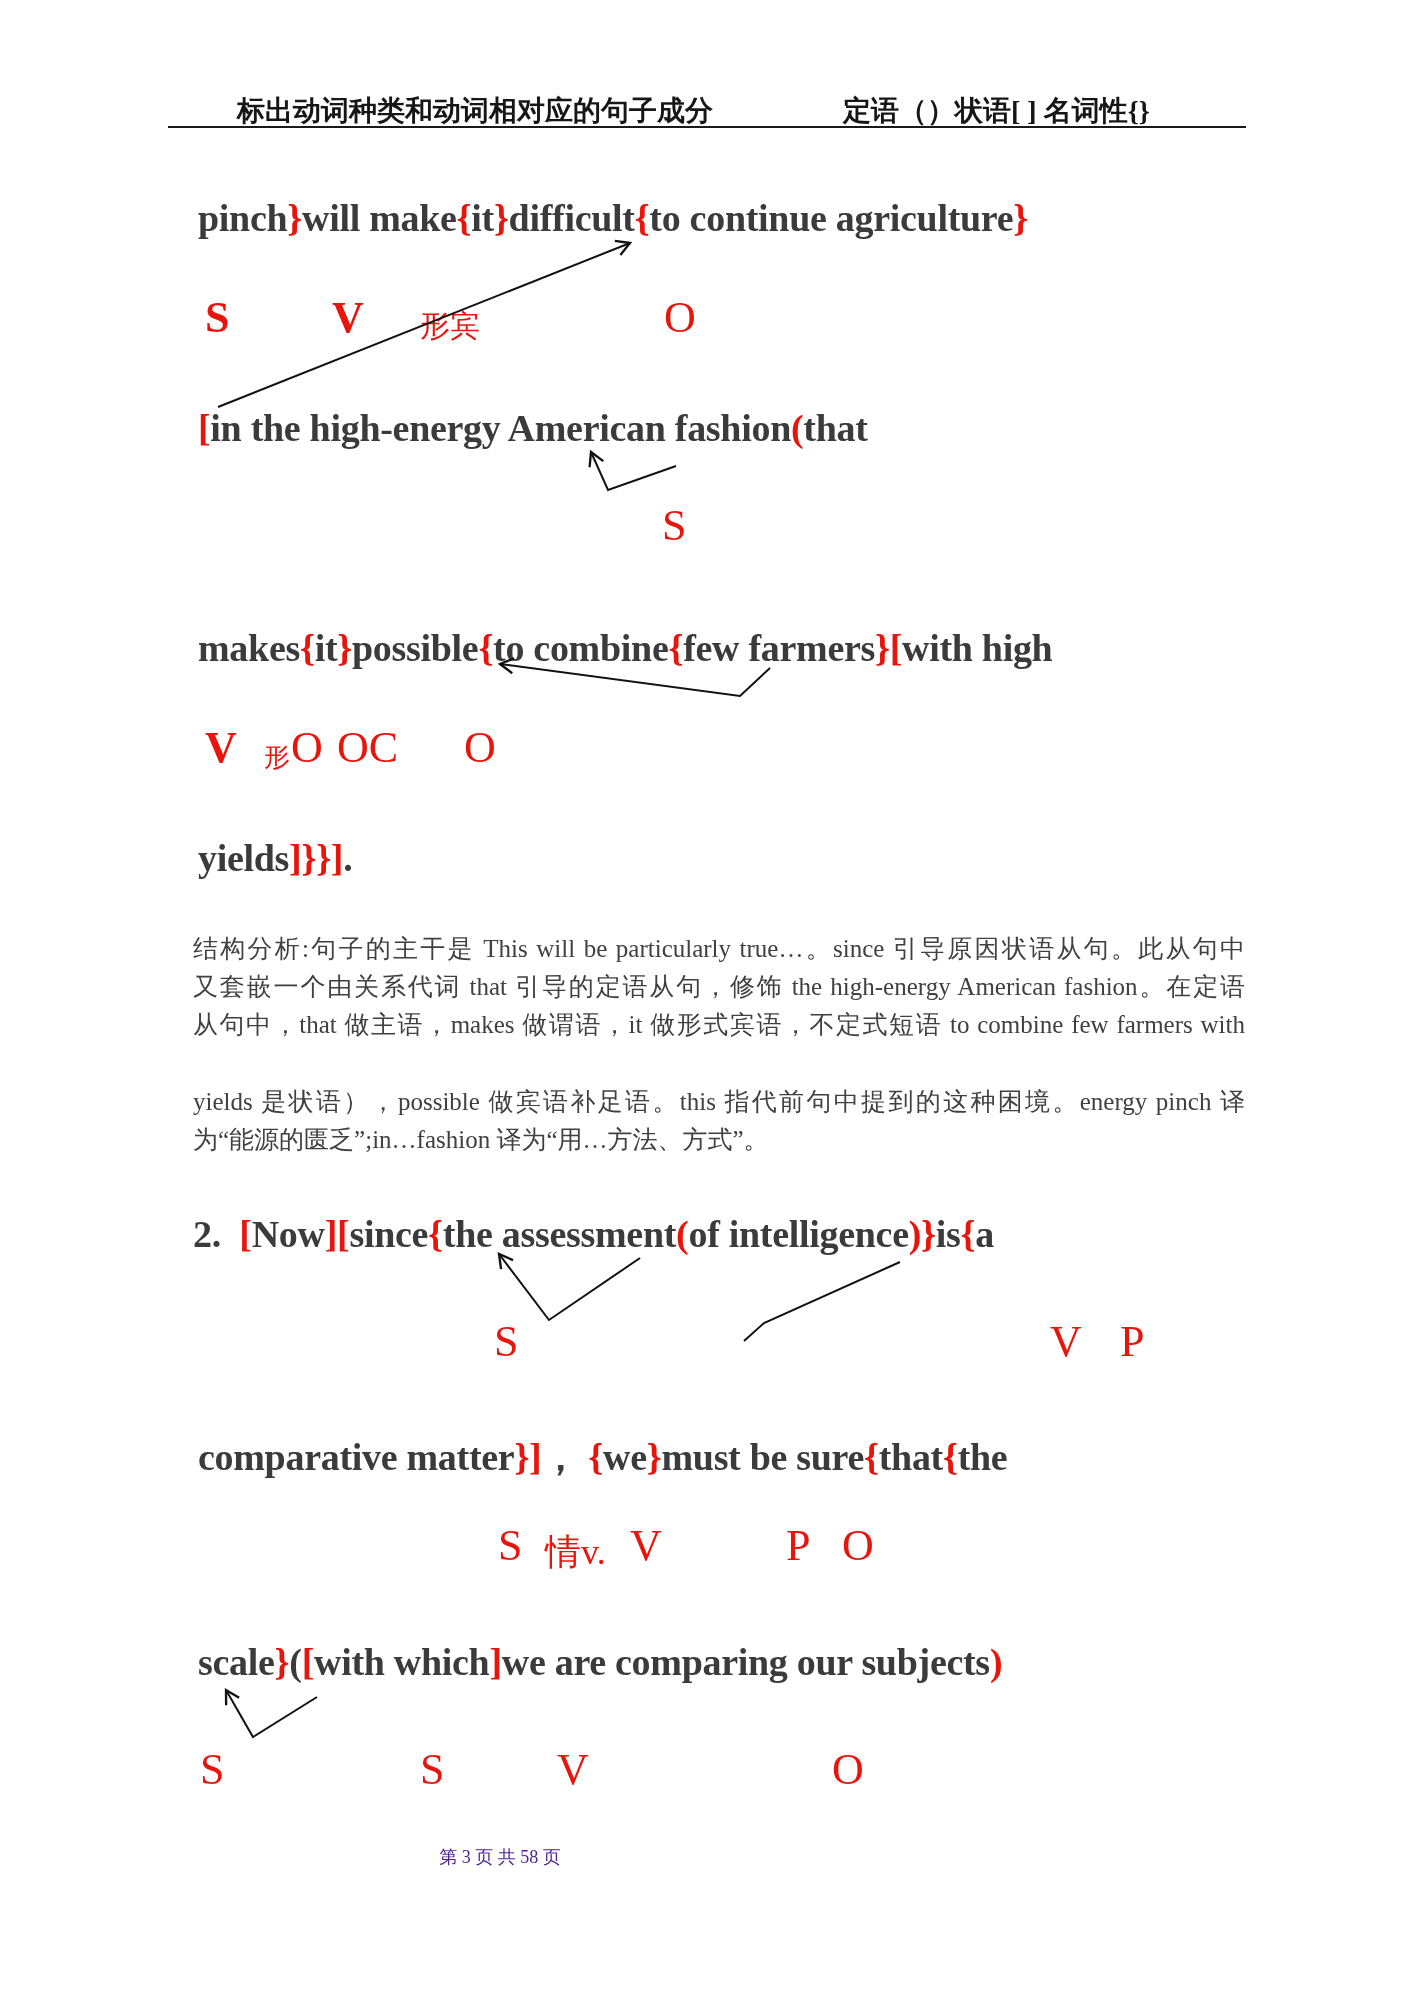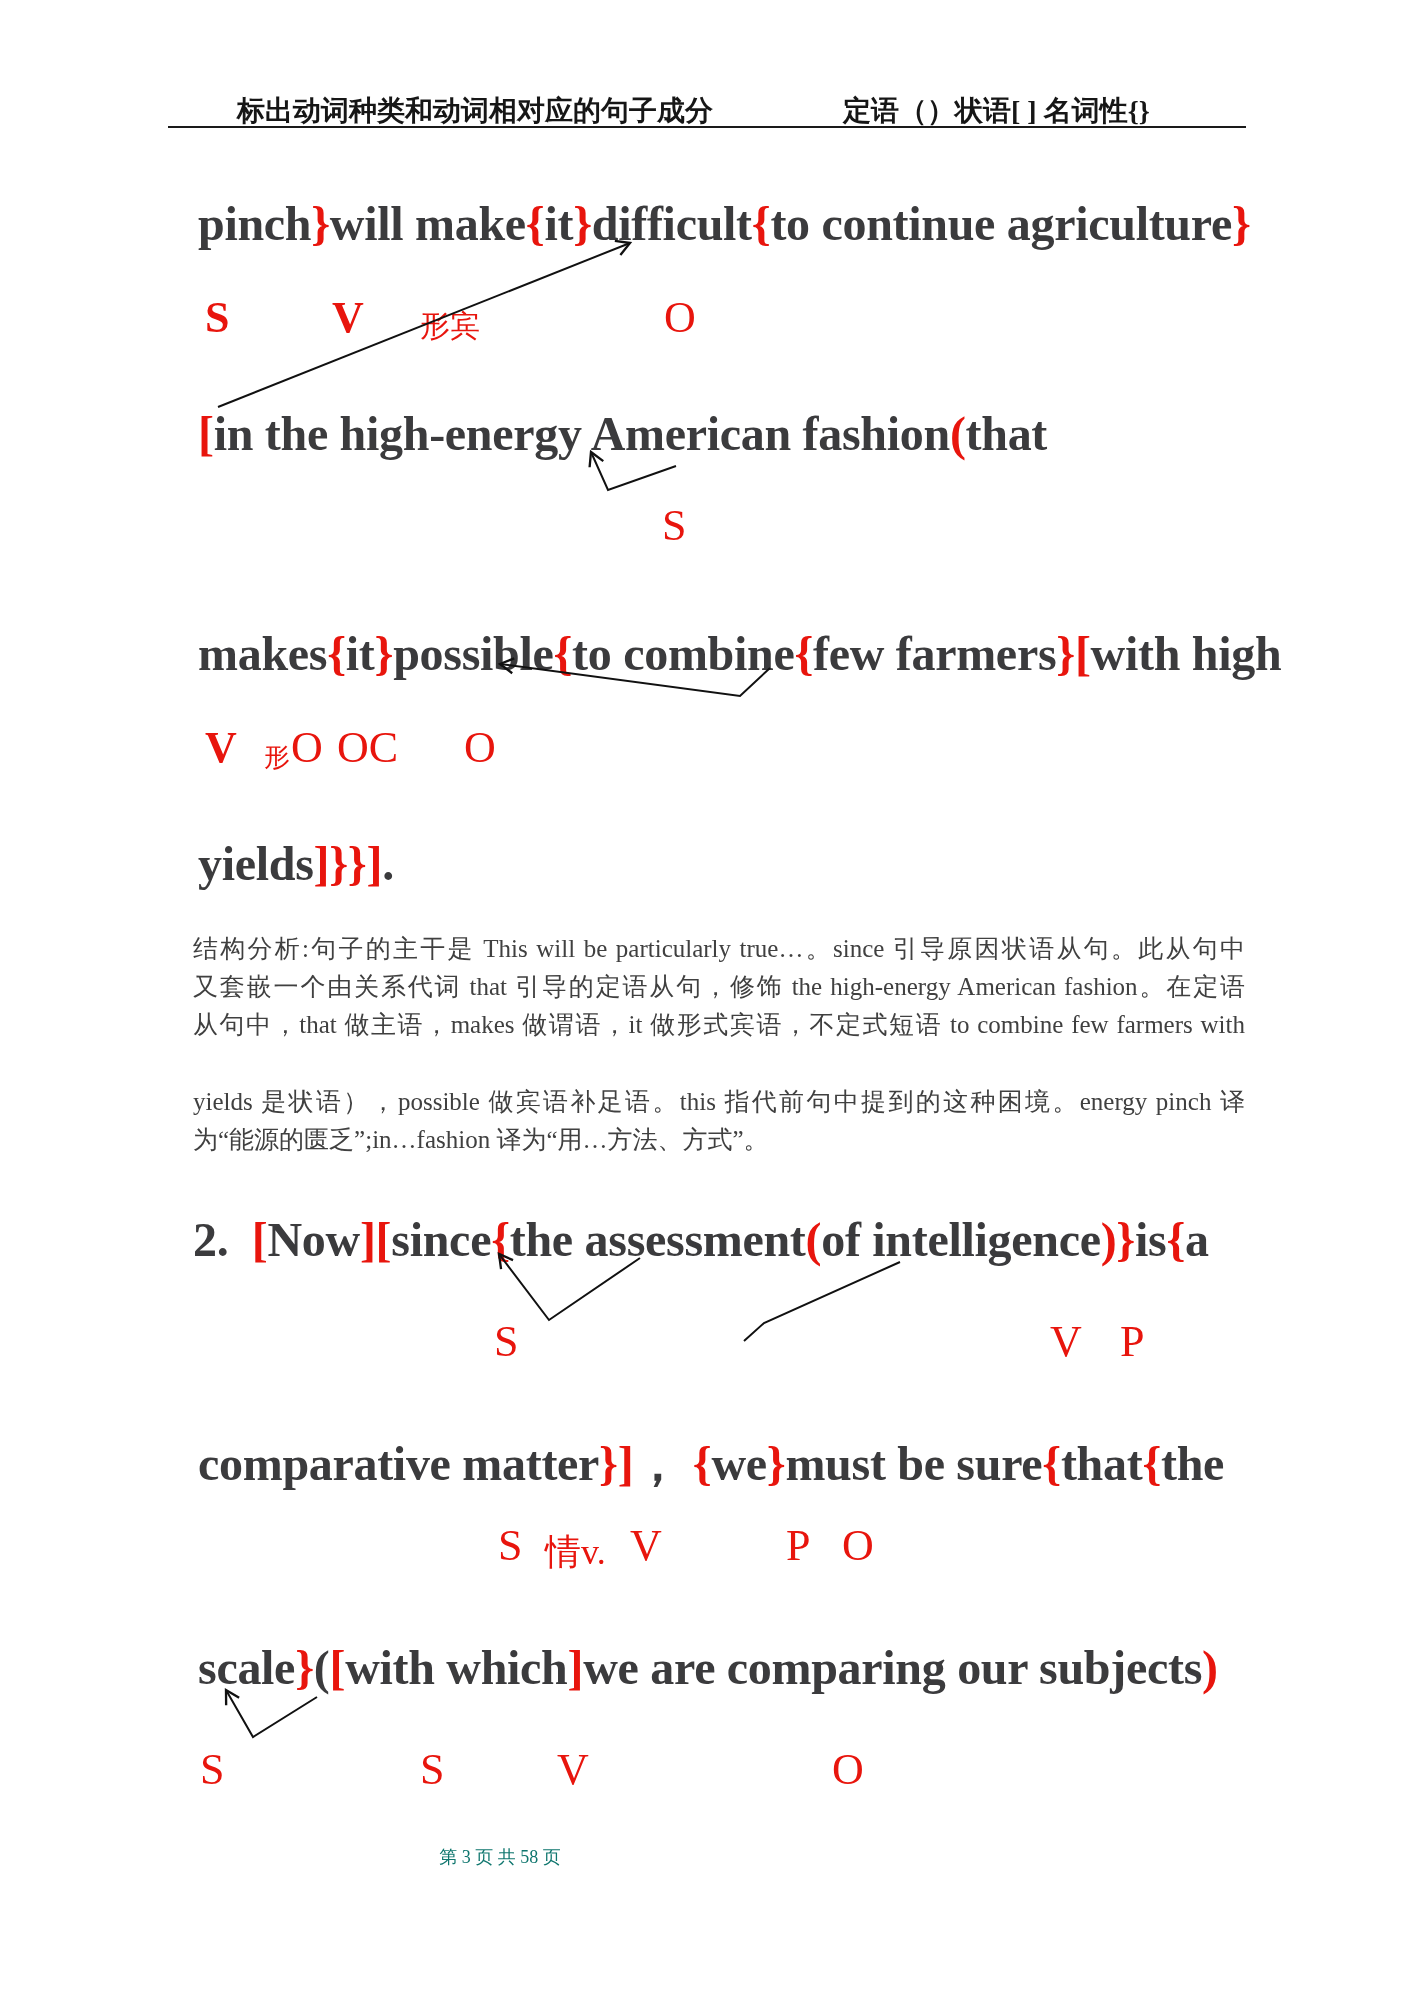--- a/index.html
+++ b/index.html
@@ -6,39 +6,39 @@
   .page{
     position:relative;width:1414px;height:1999px;background:#ffffff;
     margin:0 auto;overflow:hidden;
     font-family:"Liberation Serif","DejaVu Serif",serif;
   }
   
   .hdr{position:absolute;font-size:28px;font-weight:700;color:#161616;white-space:pre;}
   .hdr-rule{position:absolute;left:168px;top:126px;width:1078px;height:2px;background:#1a1a1a;}
   
   .sline{
-    position:absolute;font-size:48px;font-weight:700;color:#3b3b3d;
+    position:absolute;font-size:38px;font-weight:700;color:#3b3b3d;
     white-space:pre;letter-spacing:-0.3px;
   }
   .sline .red{color:#e8150d;}
   
   .lbl{position:absolute;color:#e8150d;font-size:44px;font-weight:400;white-space:pre;}
   .lbl.b{font-weight:700;}
   .lbl.cn{font-size:30px;}
   .lbl.cn2{font-size:26px;}
   .lbl.mix{font-size:36px;margin-left:8px;}
   
   .para-line{
     position:absolute;left:193px;width:1052px;font-size:25px;color:#404040;
     text-align:justify;white-space:pre-wrap;
   }
   .para-line.just{text-align-last:justify;}
   
   .footer{position:absolute;left:400px;top:1845px;width:200px;text-align:center;
-    font-size:18px;color:#0f766e;white-space:pre;}
+    font-size:18px;color:#4c1d95;white-space:pre;}
   
   .overlay{position:absolute;left:0;top:0;width:1414px;height:1999px;pointer-events:none;}
   .overlay line,.overlay polyline{fill:none;stroke:#111;stroke-width:2;}
 </style>
 </head>
 <body>
 
 <div class="page">
 
   <span class="hdr" style="left:237px;top:92px">标出动词种类和动词相对应的句子成分</span>

